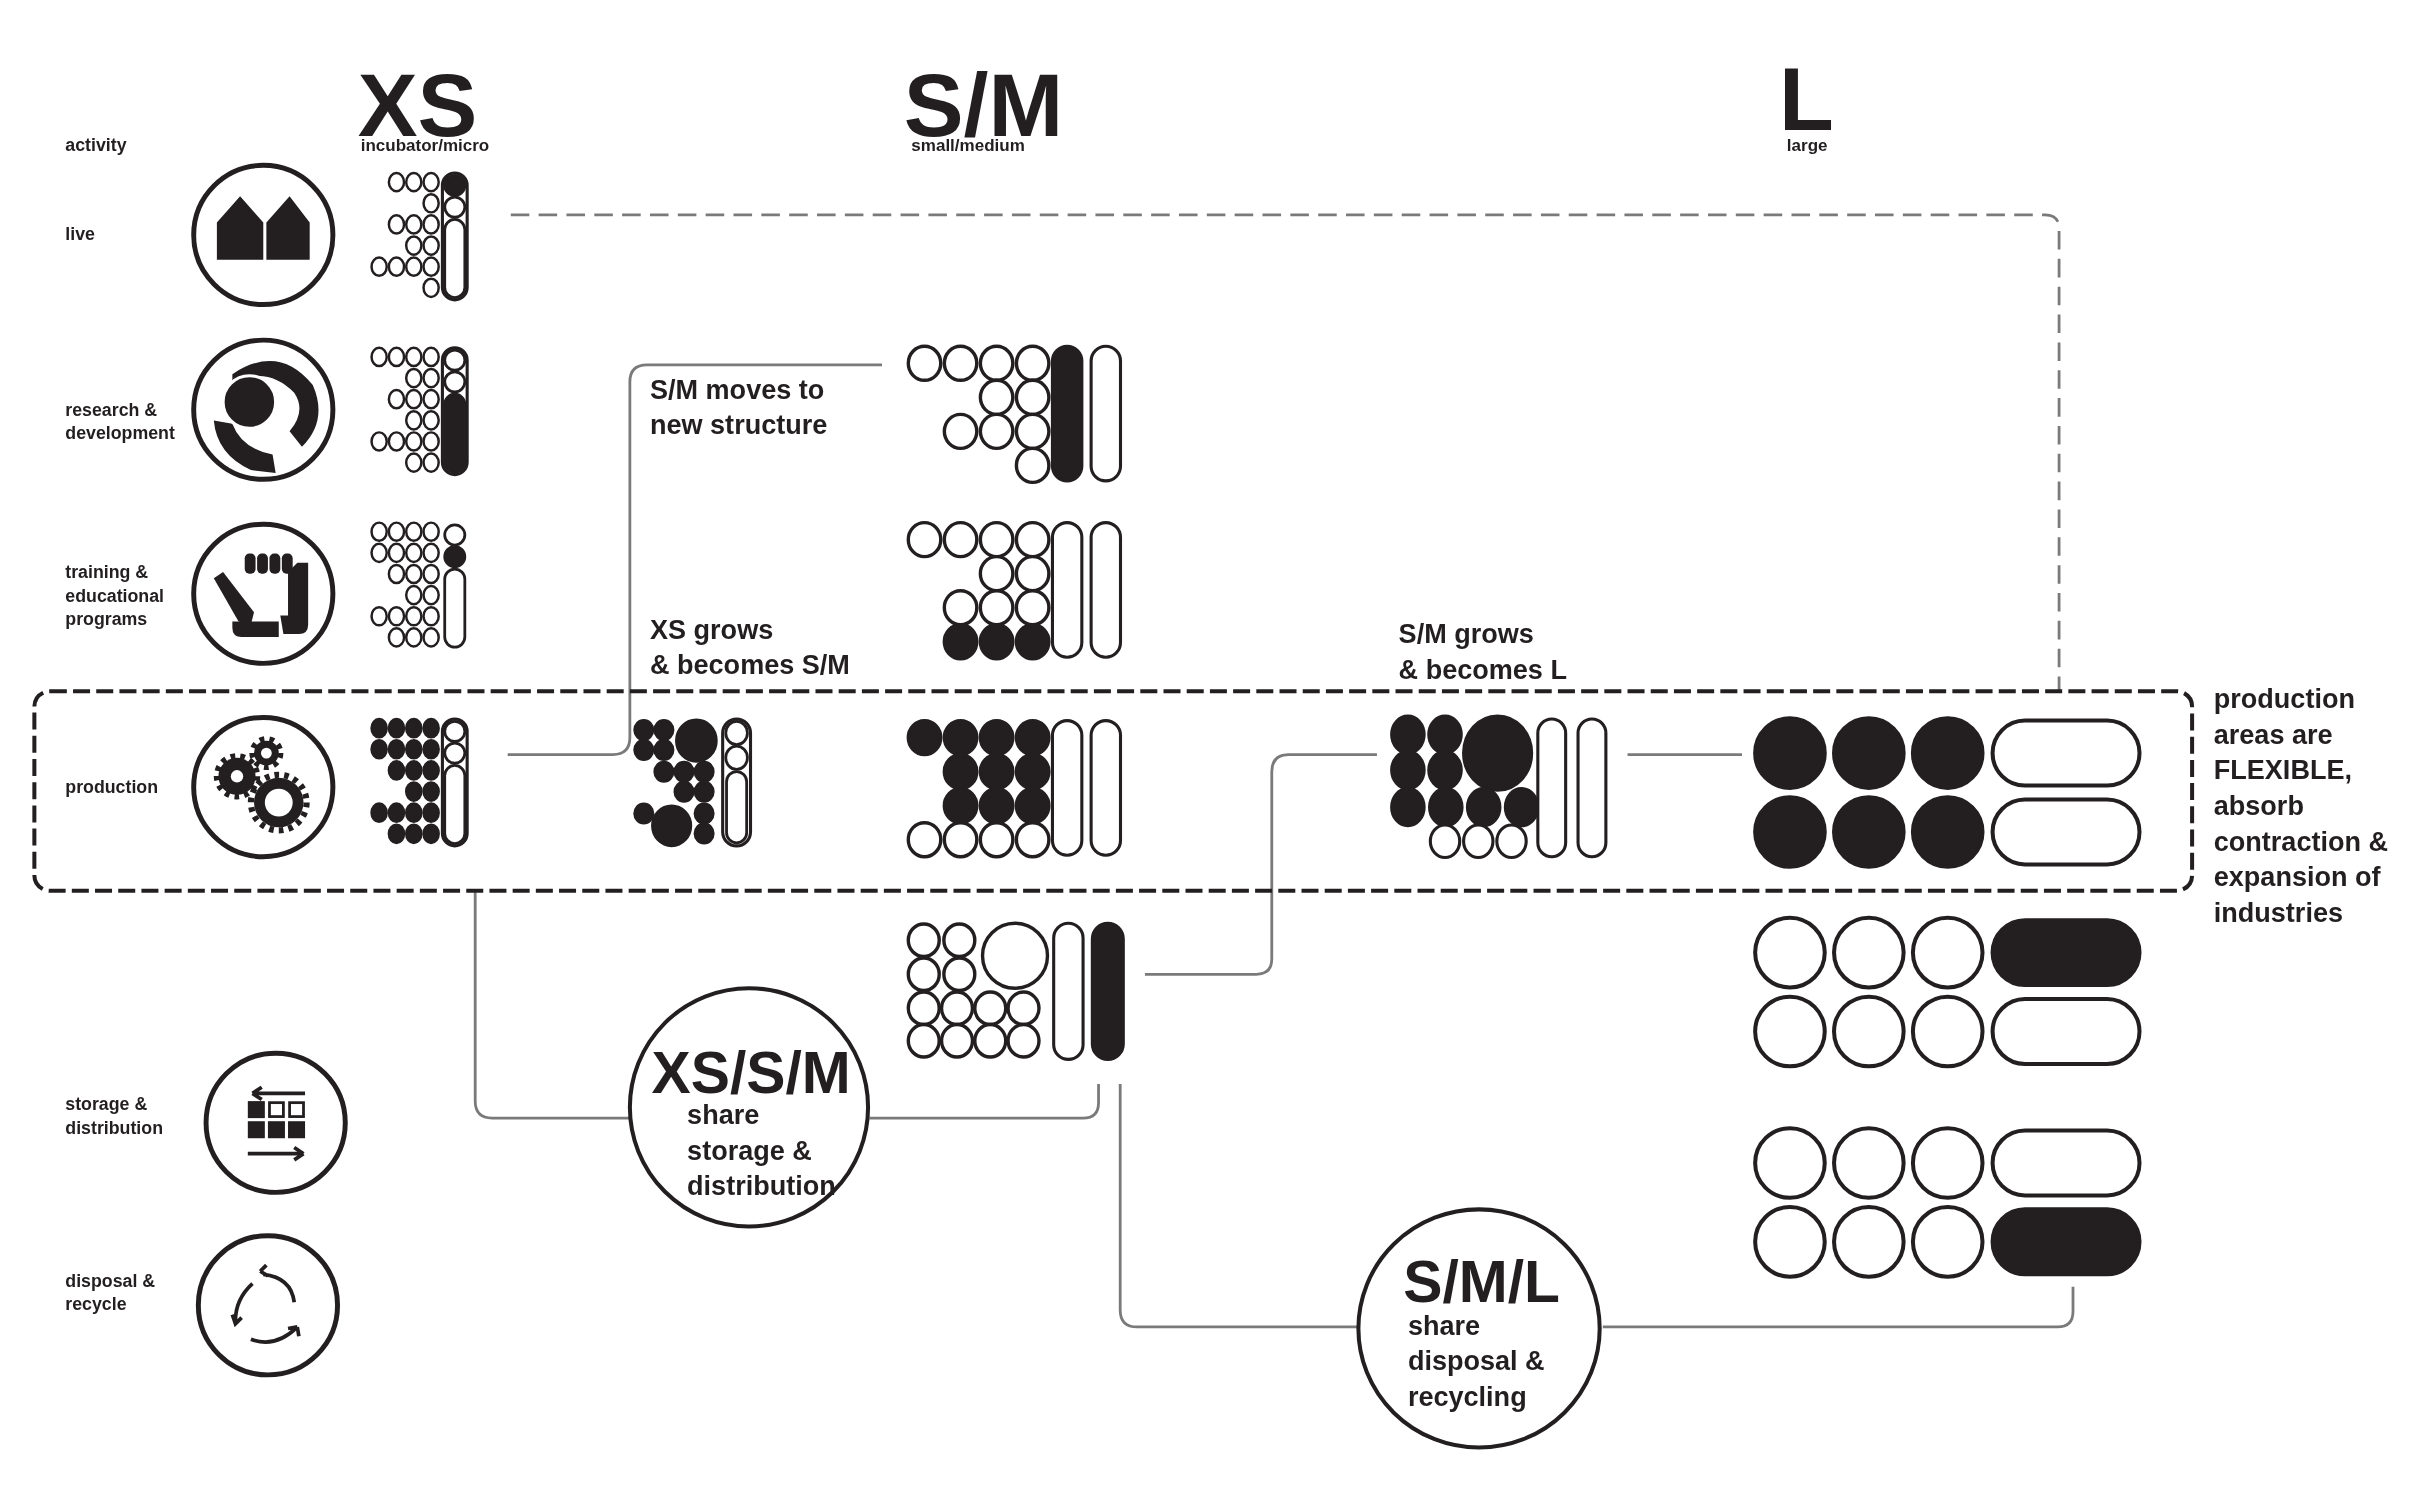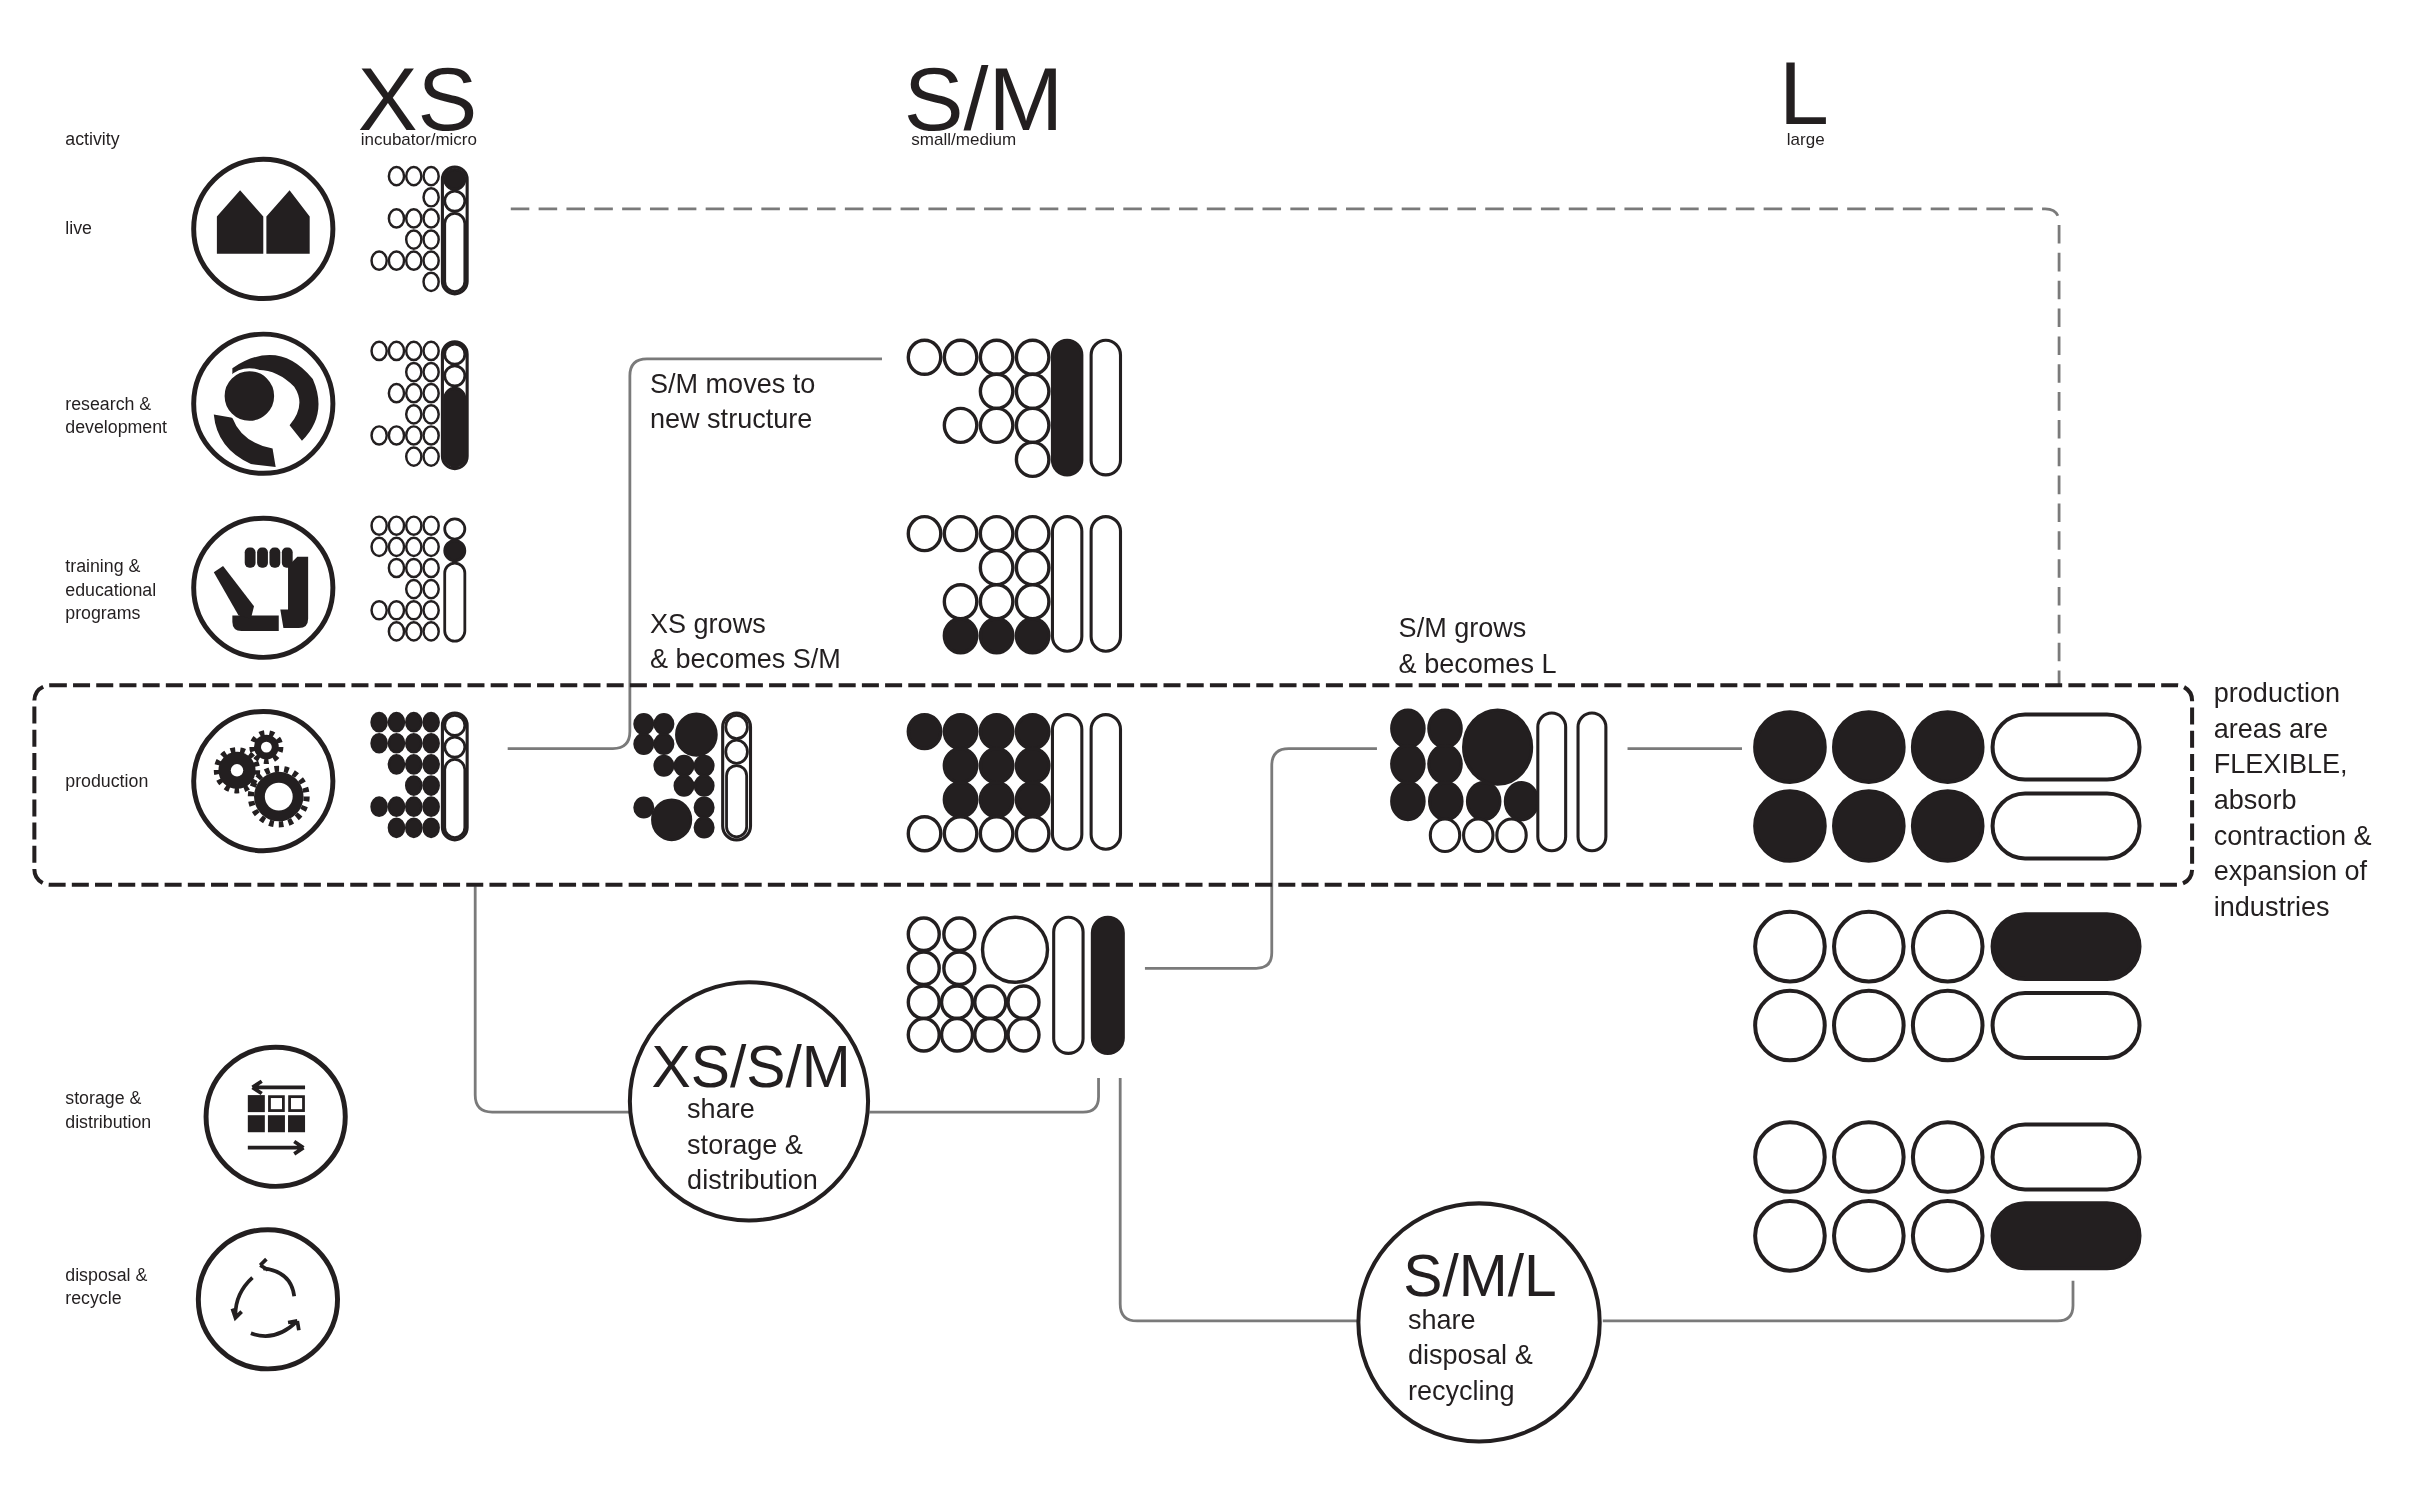--- a/index.html
+++ b/index.html
@@ -1,17 +1,17 @@
 <!DOCTYPE html>
 <html style="font-size:13px"><head>
 <meta charset="utf-8">
 <style>
   html, body { margin: 0; padding: 0; background: #ffffff; }
   body { width: 2426px; height: 1505px; overflow: hidden; font-family: "Liberation Sans", sans-serif; }
-  #stage { position: absolute; left: 0; top: 0; width: 2426px; height: 1170px; }
+  #stage { position: absolute; left: 0; top: 6px; width: 2426px; height: 1170px; font-weight: bold; }
   svg text { font-family: "Liberation Sans", sans-serif; fill: #231f20; }
   .lbl-sm { font-size: 11.5px; }
   .lbl-title { font-size: 58px; }
   .lbl-sub { font-size: 11px; }
   .lbl-note { font-size: 17.5px; }
   .lbl-side { font-size: 17.5px; }
   .lbl-hub-title { font-size: 38px; }
   .lbl-hub-body { font-size: 17.5px; }
 </style>
 </head>

